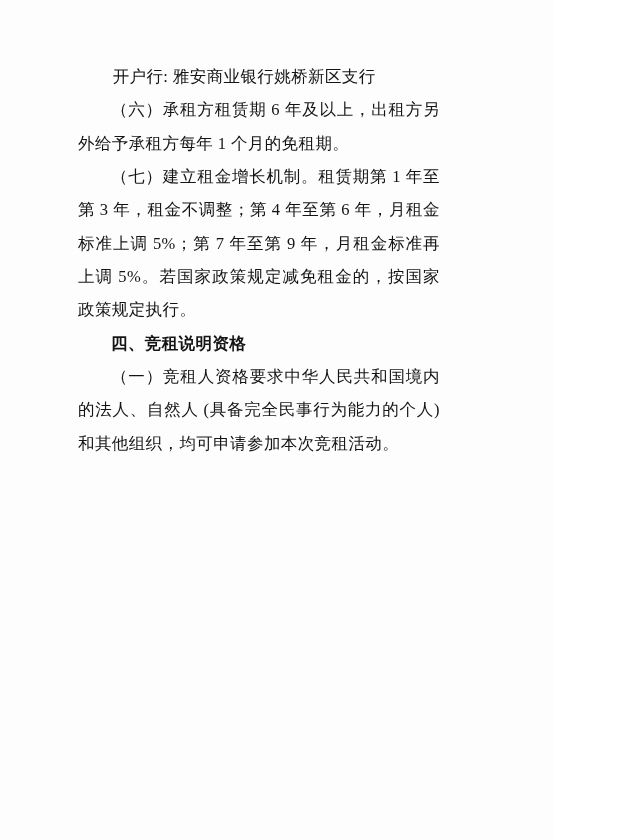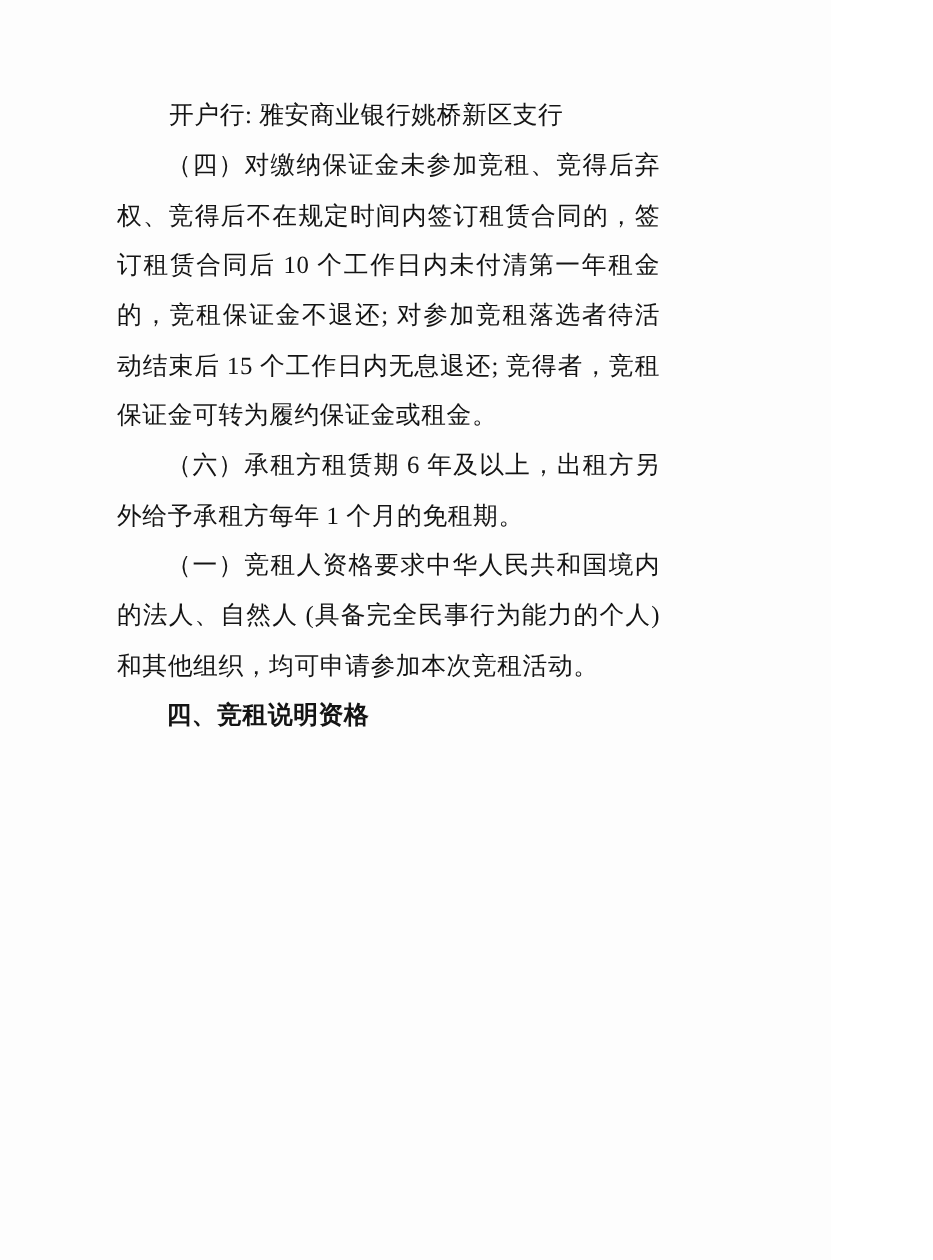--- a/index.html
+++ b/index.html
@@ -41,18 +41,18 @@
   .first-line {
     text-indent: 2.1em;
   }
 </style>
 </head>
 <body>
 
 <div class="page">
   <div class="doc-body">
     <p class="para first-line">开户行: 雅安商业银行姚桥新区支行</p>
-    <p class="para">（四）对缴纳保证金未参加竞租、竞得后弃权、竞得后不在规定时间内签订租赁合同的，签订租赁合同后 10 个工作日内未付清第一年租金的，竞租保证金不退还; 对参加竞租落选者待活动结束后 15 个工作日内无息退还; 竞得者，竞租保证金可转为履约保证金或租金。</p>
     <p class="para">（六）承租方租赁期 6 年及以上，出租方另外给予承租方每年 1 个月的免租期。</p>
+    <p class="para">（七）建立租金增长机制。租赁期第 1 年至第 3 年，租金不调整；第 4 年至第 6 年，月租金标准上调 5%；第 7 年至第 9 年，月租金标准再上调 5%。若国家政策规定减免租金的，按国家政策规定执行。</p>
+    <p class="para heading">四、竞租说明资格</p>
     <p class="para">（一）竞租人资格要求中华人民共和国境内的法人、自然人 (具备完全民事行为能力的个人) 和其他组织，均可申请参加本次竞租活动。</p>
-    <p class="para heading">四、竞租说明资格</p>
   </div>
 </div>
 
 </body></html>

